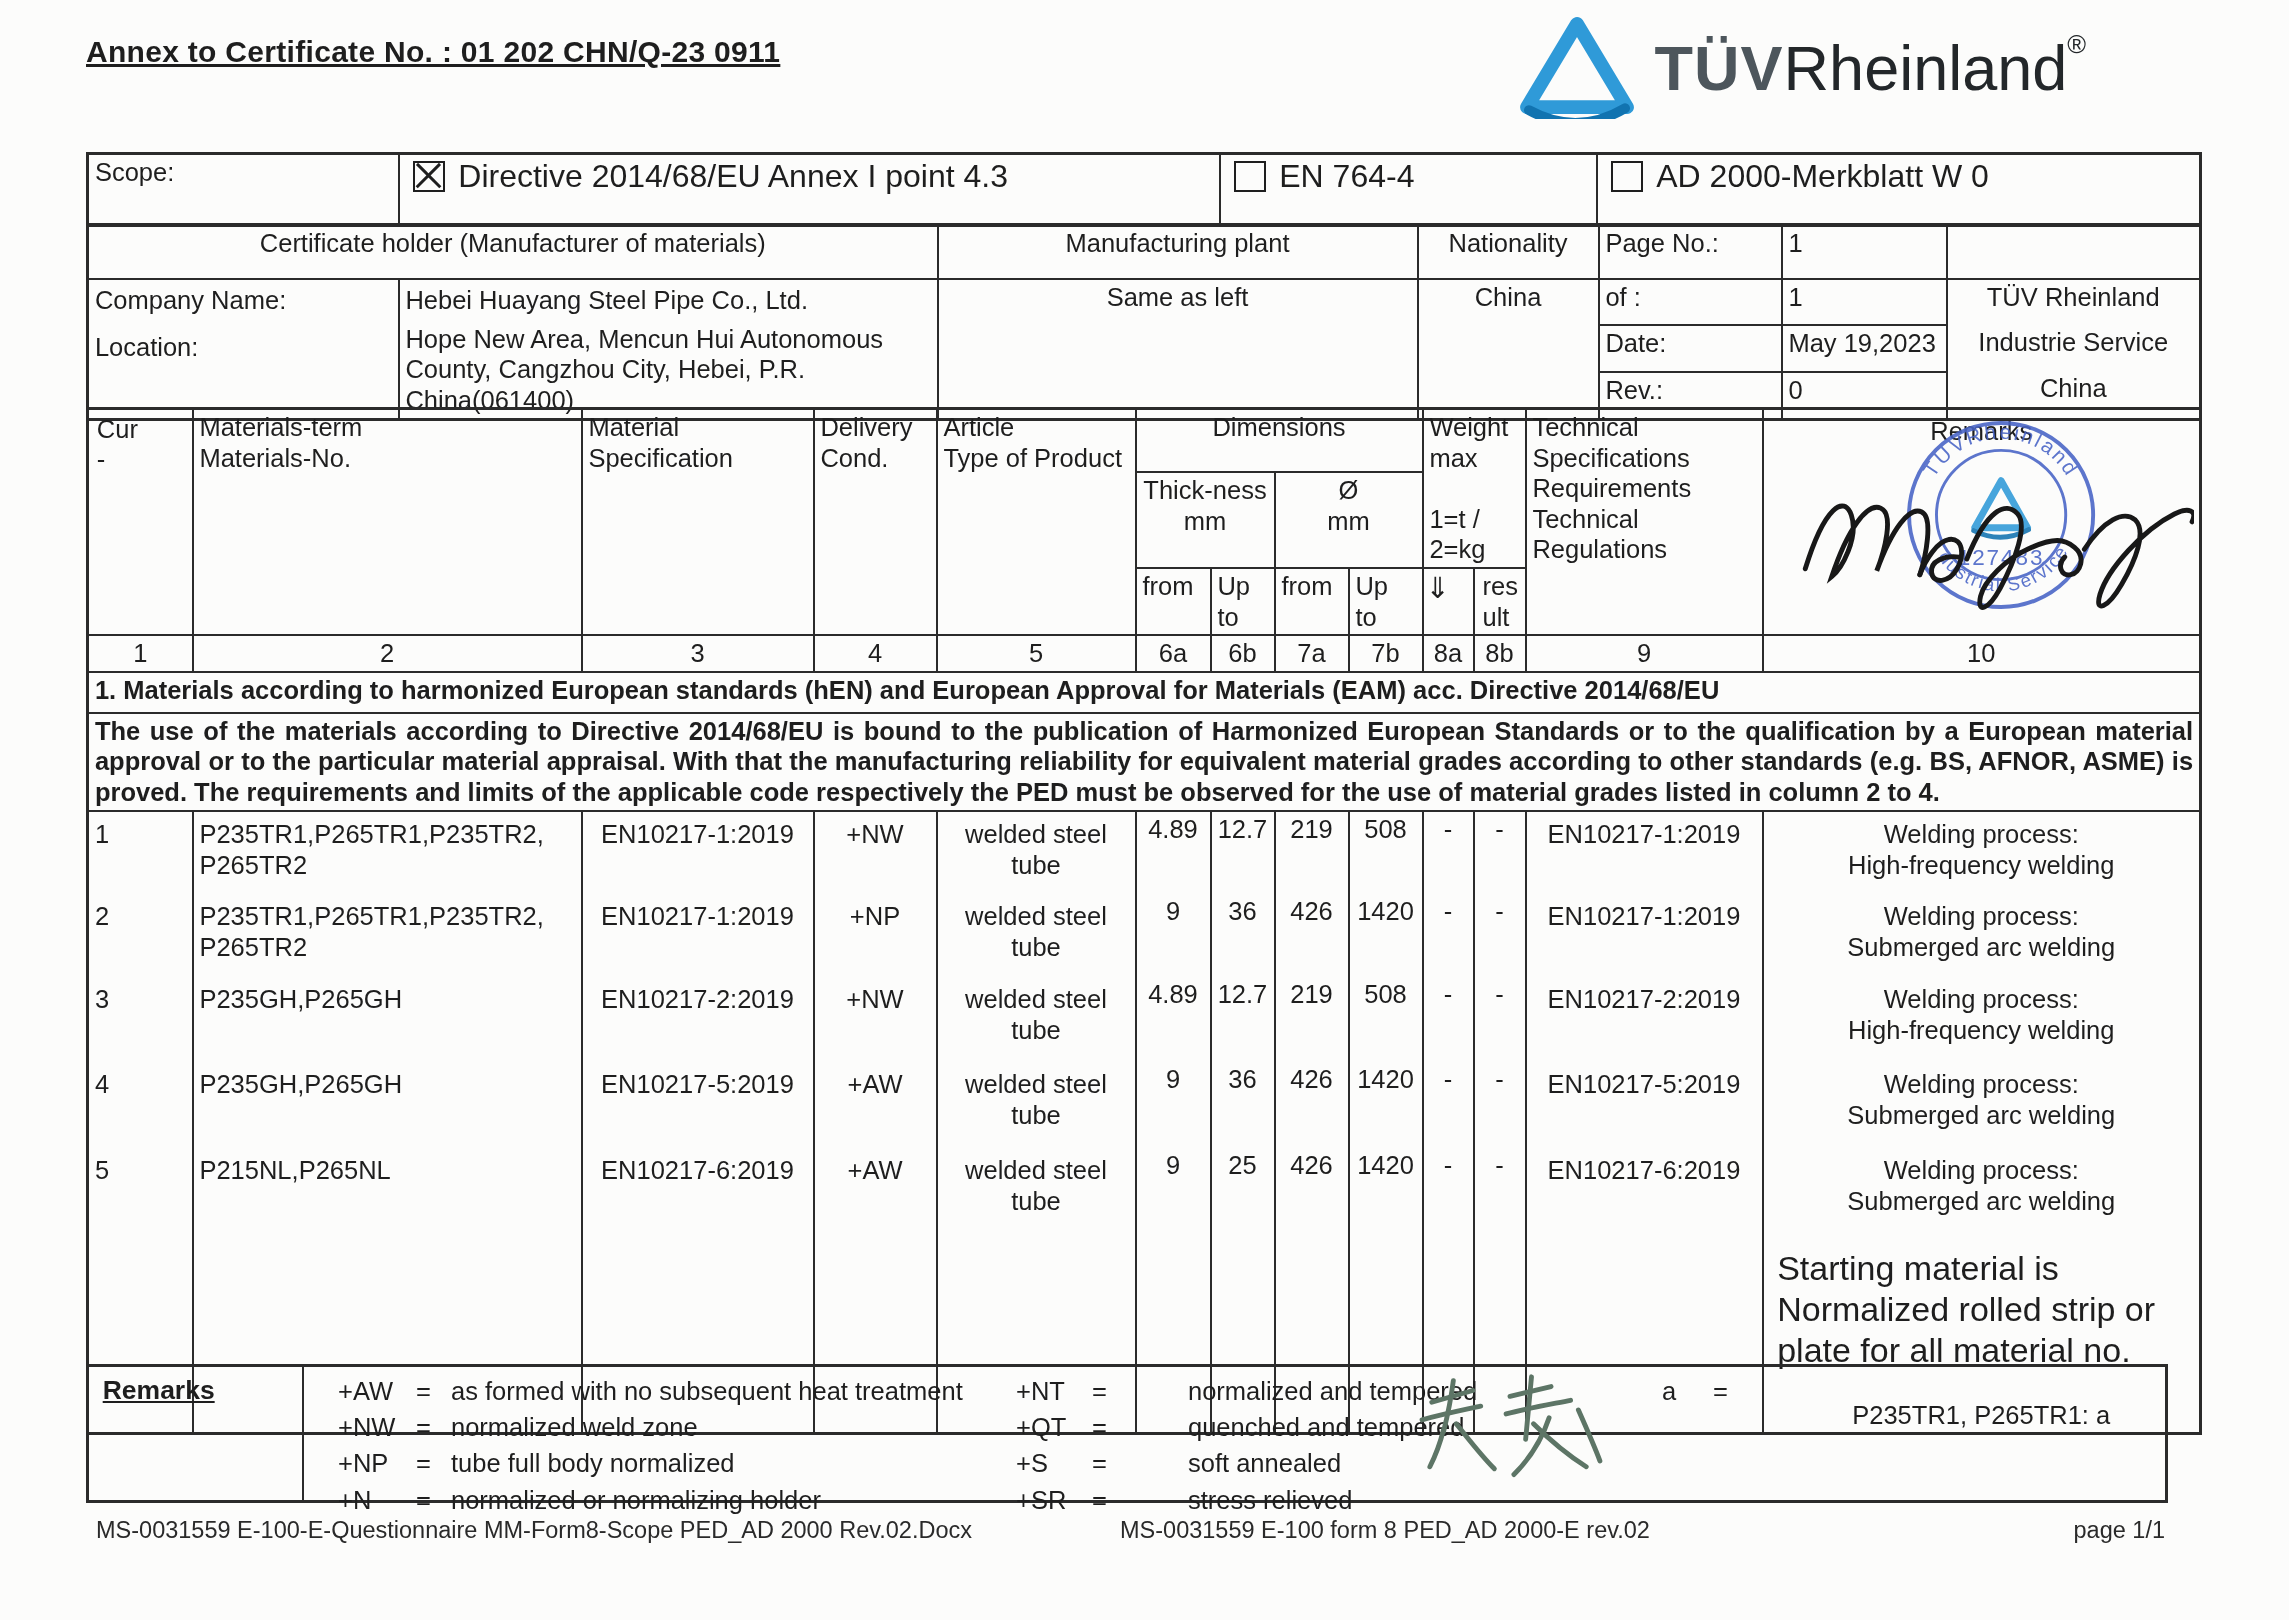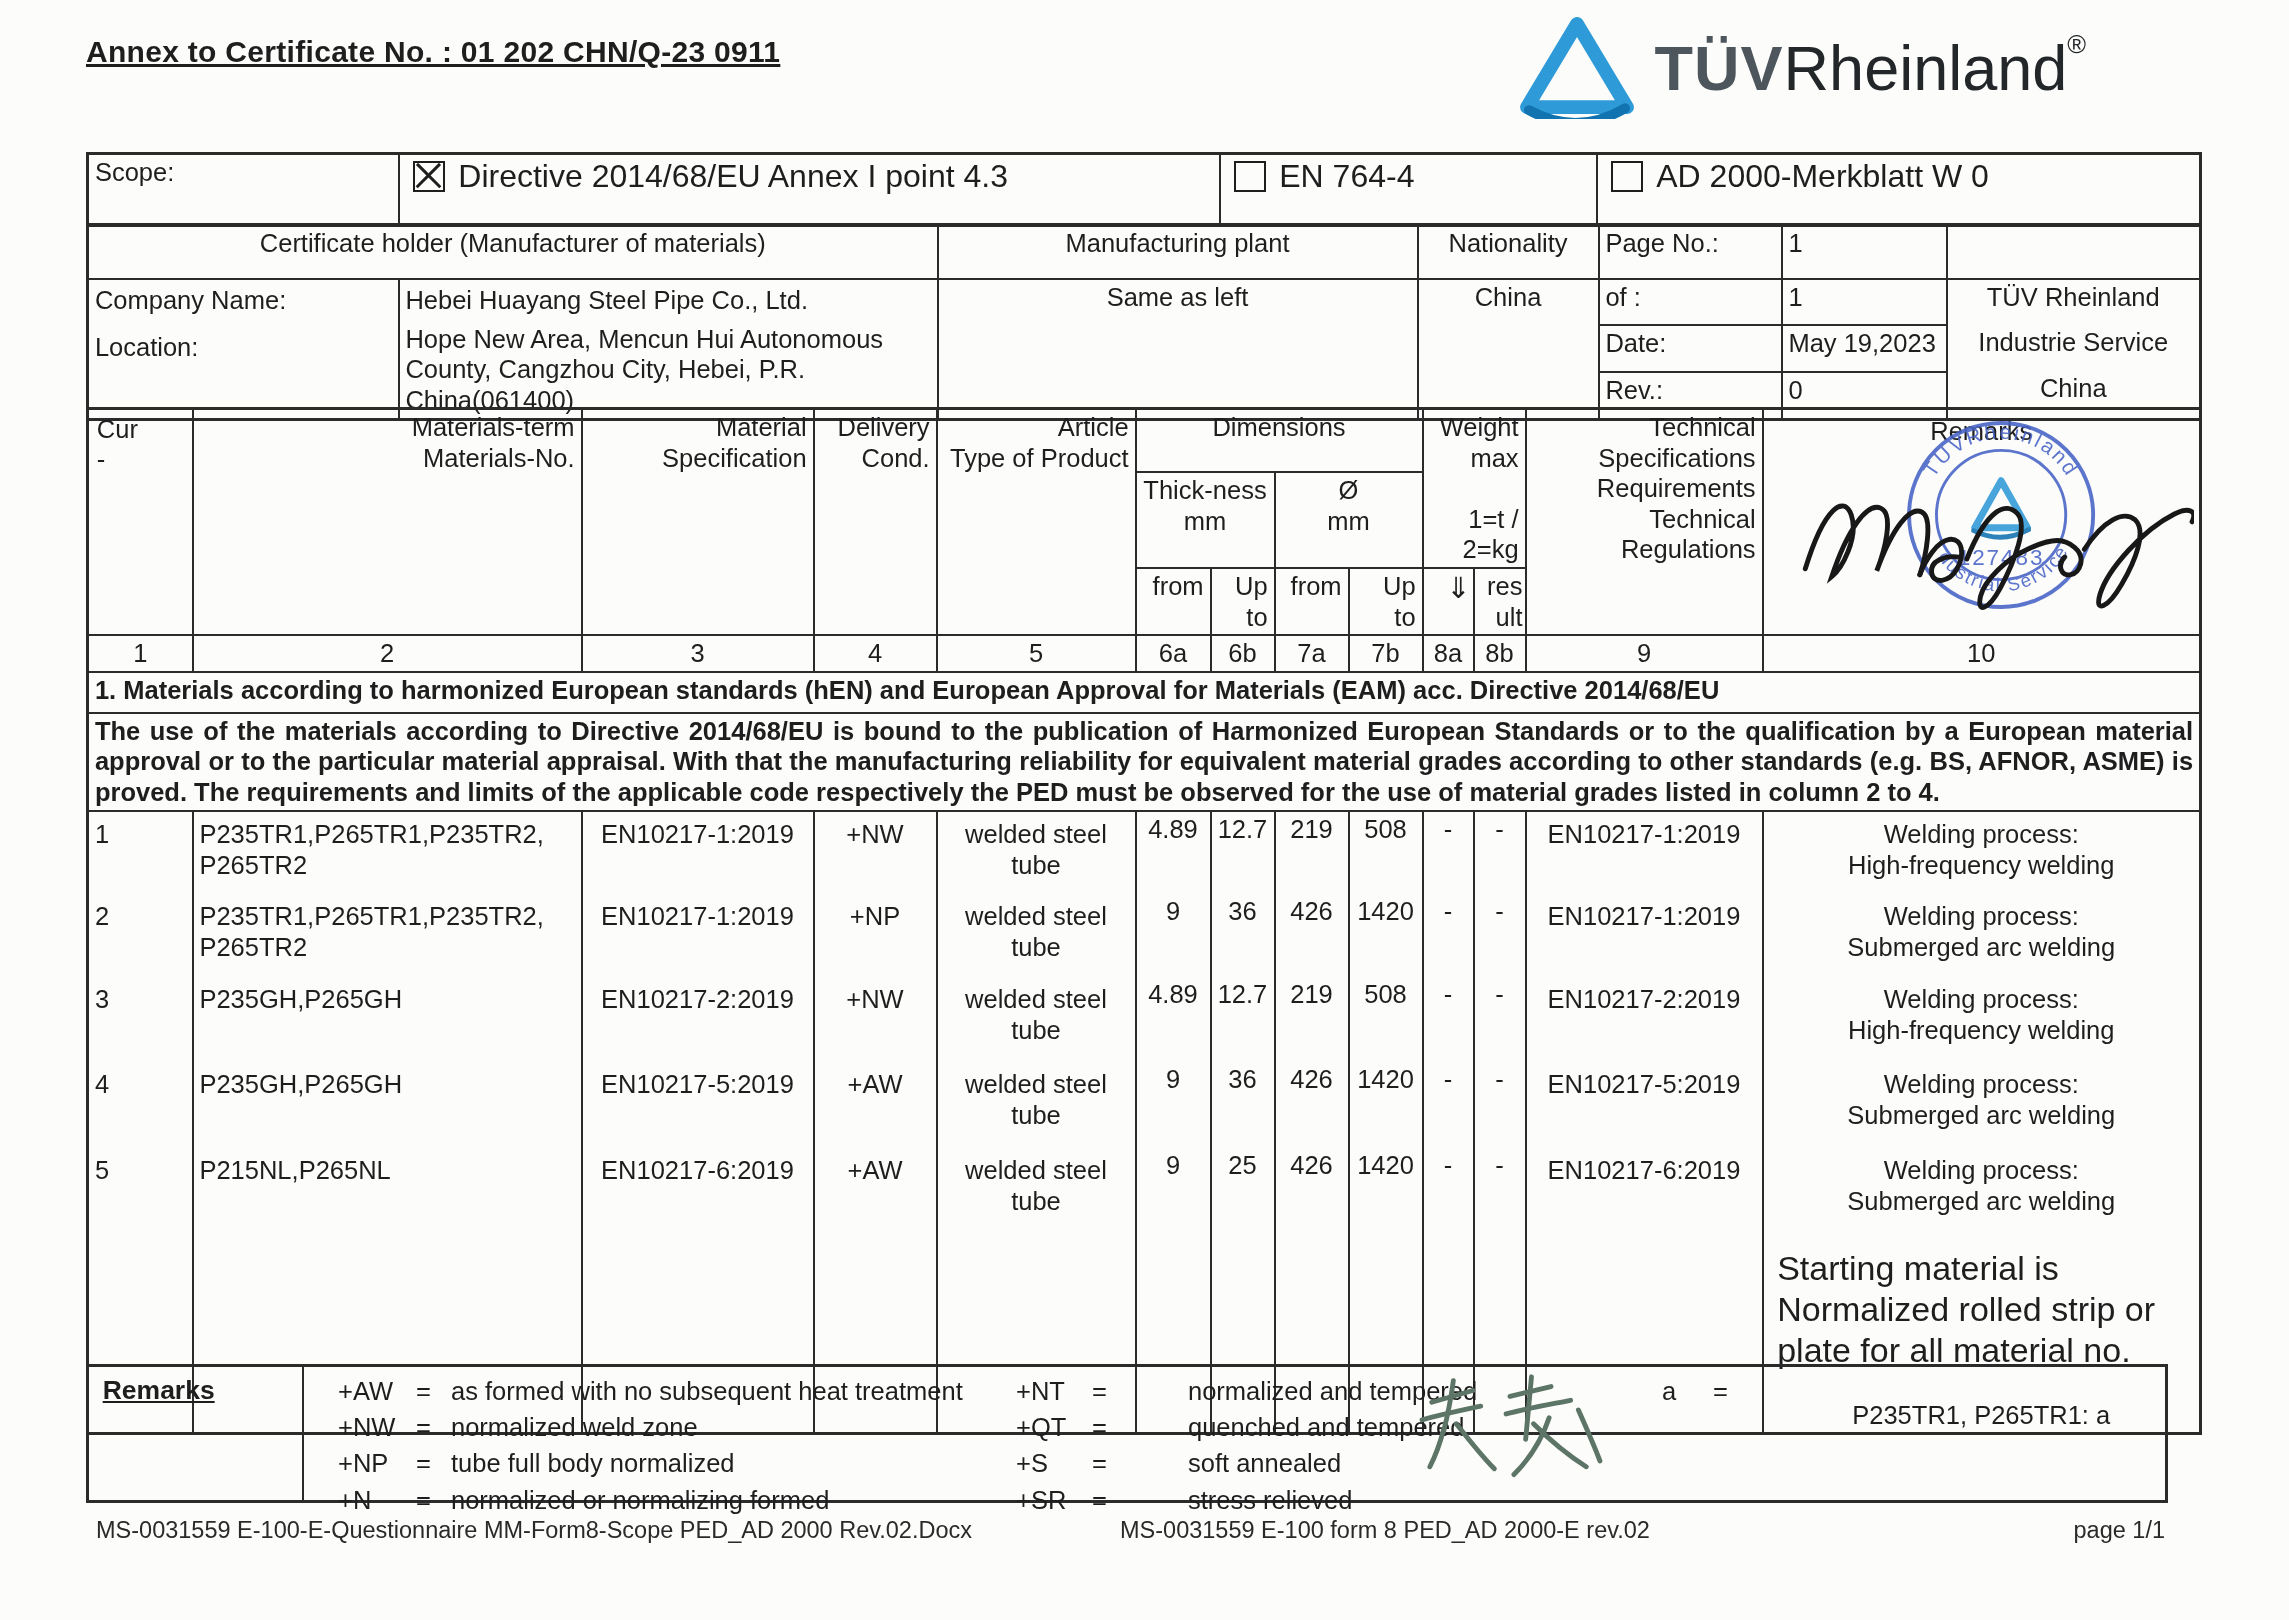--- a/index.html
+++ b/index.html
@@ -34,21 +34,21 @@
   .checkbox.checked::after  { transform:rotate(-45deg); }
 
   
   .info-t { left:86px; top:223px; width:2113px; }
   .lbl-gap { margin-top:15.7px; }
   .issuer { padding:5.9px 2px; }
   .issuer-in { display:flex; flex-direction:column; justify-content:space-between; height:122px; text-align:center; }
 
   
   .main-t { left:86px; top:407px; width:2113px; }
-  .hdr { text-align:right; padding-top:5.9px; }
+  .hdr { text-align:left; padding-top:5.9px; }
   .nums td { border-bottom-width:4.9px; text-align:center; vertical-align:middle; }
   .sec-head td { font-weight:bold; font-size:28px; vertical-align:middle; padding-left:9.8px; }
   .sec-par td { font-weight:bold; font-size:22.5px; text-align:justify; line-height:1.32; padding:3.9px 11.8px; border-bottom-width:4.9px; }
   tr.dr td { border-top:0; border-bottom:0; }
   .num-cell { text-align:center; padding-top:11.8px; }
   .remarks-hdr-cell { position:relative; }
   .remarks-title { text-align:center; padding-top:3.9px; font-size:25.5px; }
   .stamp-wrap { position:absolute; left:7.8px; top:2px; width:423px; height:204px; pointer-events:none; }
   .xr-line1 { text-align:left; padding:13.7px 3.9px 0 7.8px; font-size:34px; }
   .xr-line2 { text-align:center; margin-top:29px; font-size:25.5px; }
@@ -409,21 +409,21 @@
             <span>normalized weld zone</span>
           </div>
         <div class="leg-row">
             <span class="leg-term">+NP</span>
             <span class="leg-eq">=</span>
             <span>tube full body normalized</span>
           </div>
         <div class="leg-row">
             <span class="leg-term">+N</span>
             <span class="leg-eq">=</span>
-            <span>normalized or normalizing formed</span>
+            <span>normalized or normalizing holder</span>
           </div>
       </div>
       <div class="leg-col leg-mid">
         <div class="leg-row">
             <span class="leg-term">+NT</span>
             <span class="leg-eq">=</span>
             <span>normalized and tempered</span>
           </div>
         <div class="leg-row">
             <span class="leg-term">+QT</span>

